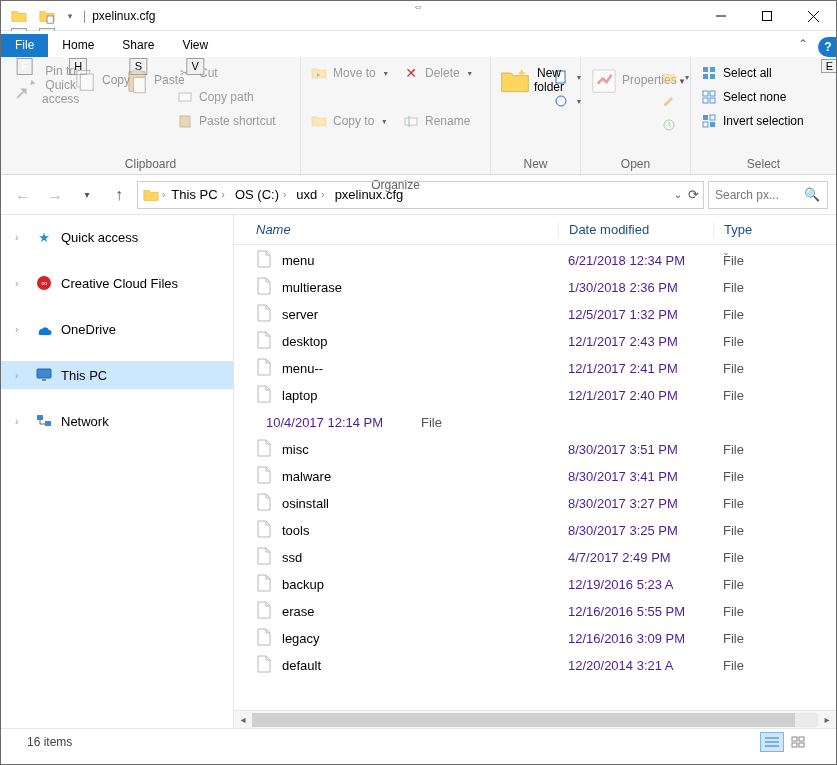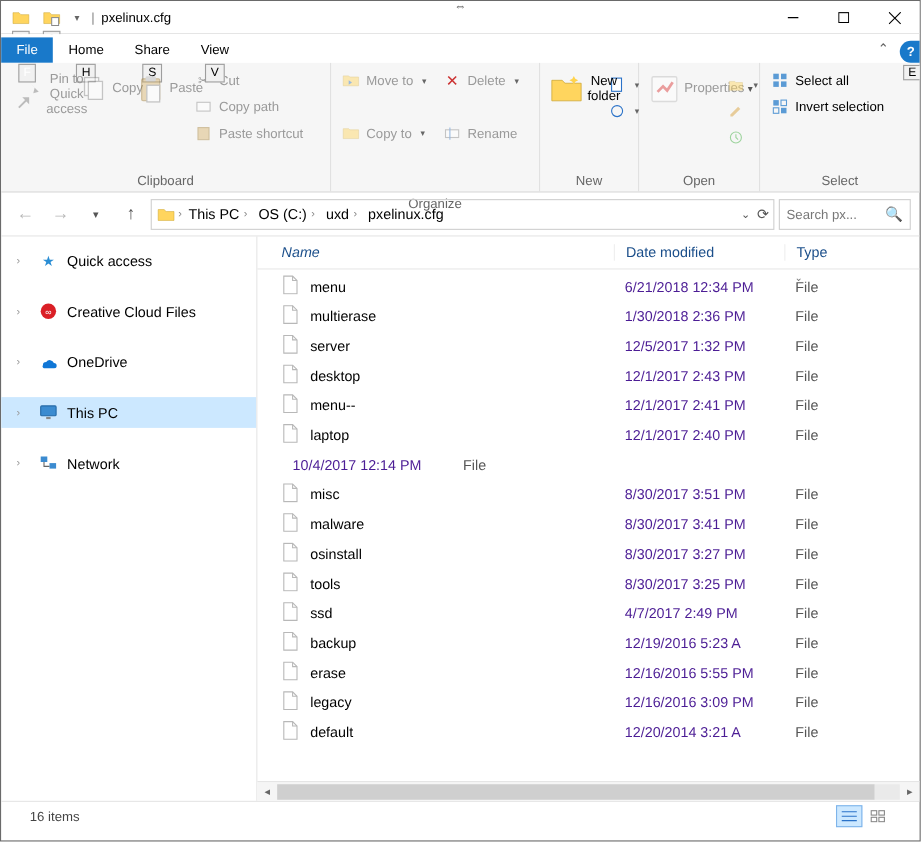--- a/index.html
+++ b/index.html
@@ -328,20 +328,31 @@
         <div class="small-row">
             <span class="sico">
               <svg width="14" height="14">
                 <rect x="1" y="1" width="5" height="5" fill="#5b9bd5"></rect>
                 <rect x="8" y="1" width="5" height="5" fill="#5b9bd5"></rect>
                 <rect x="1" y="8" width="5" height="5" fill="#5b9bd5"></rect>
                 <rect x="8" y="8" width="5" height="5" fill="#5b9bd5"></rect>
               </svg>
             </span>
             <span>Select all</span>
+          </div>
+        <div class="small-row">
+            <span class="sico">
+              <svg width="14" height="14">
+                <rect x="1" y="1" width="5" height="5" fill="none" stroke="#5b9bd5"></rect>
+                <rect x="8" y="1" width="5" height="5" fill="none" stroke="#5b9bd5"></rect>
+                <rect x="1" y="8" width="5" height="5" fill="none" stroke="#5b9bd5"></rect>
+                <rect x="8" y="8" width="5" height="5" fill="none" stroke="#5b9bd5"></rect>
+              </svg>
+            </span>
+            <span>Select none</span>
           </div>
         <div class="small-row">
             <span class="sico">
               <svg width="14" height="14">
                 <rect x="1" y="1" width="5" height="5" fill="#5b9bd5"></rect>
                 <rect x="8" y="1" width="5" height="5" fill="none" stroke="#5b9bd5"></rect>
                 <rect x="1" y="8" width="5" height="5" fill="none" stroke="#5b9bd5"></rect>
                 <rect x="8" y="8" width="5" height="5" fill="#5b9bd5"></rect>
               </svg>
             </span>

